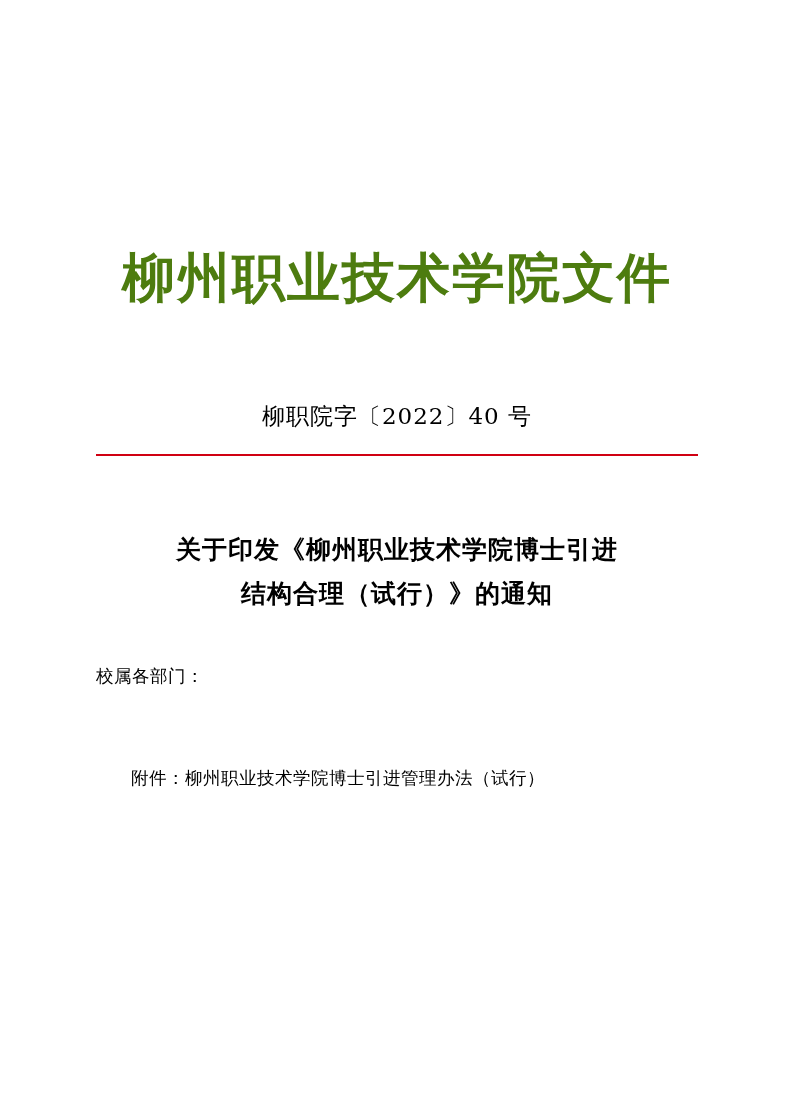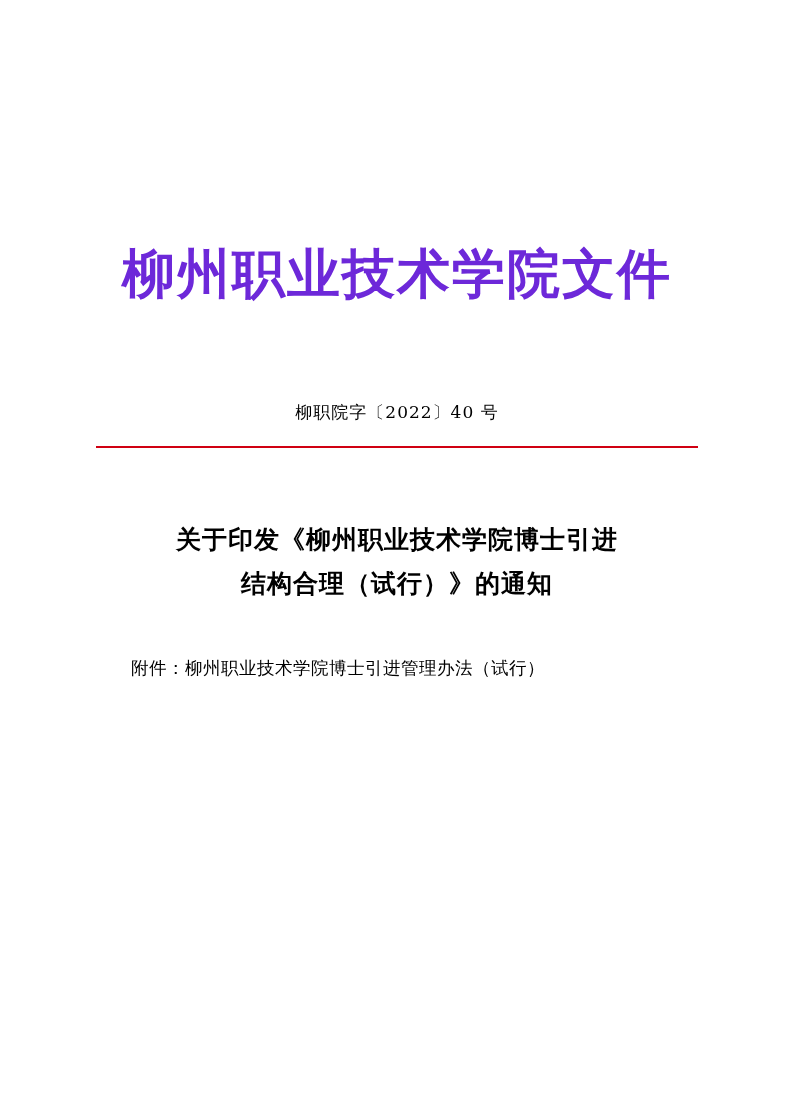--- a/index.html
+++ b/index.html
@@ -19,51 +19,51 @@
     width: 794px;
     height: 1108px;
     box-sizing: border-box;
     padding: 0 96px;
   }
 
   
   .masthead {
     margin-top: 248px;
     text-align: center;
-    color: #6d28d9;
-    font-family: Liberation Mono, monospace;
+    color: #4d7c0f;
+    font-family: Liberation Sans, sans-serif;
     font-weight: bold;
     font-size: 53px;
     letter-spacing: 2px;
     line-height: 1.15;
     white-space: nowrap;
   }
 
   
   .doc-number {
     margin-top: 92px;
     text-align: center;
-    font-size: 17px;
+    font-size: 23px;
     letter-spacing: 1px;
     font-family: "DejaVu Serif", "Liberation Serif", serif;
   }
 
   
   .red-rule {
     margin-top: 22px;
     height: 2px;
     background: #d00012;
     width: 100%;
   }
 
   
   .doc-title {
     margin-top: 72px;
     text-align: center;
-    font-family: Liberation Mono, monospace;
+    font-family: Liberation Serif, serif;
     font-weight: bold;
     font-size: 25px;
     line-height: 1.75;
     letter-spacing: 1px;
   }
   .doc-title .line {
     display: block;
   }
 
   
@@ -75,37 +75,38 @@
   }
   .salutation {
     text-align: left;
   }
   .para {
     text-indent: 2em;
     text-align: justify;
     text-justify: inter-ideograph;
   }
   .attachment {
-    margin-top: 42px;
+    margin-top: 66px;
     text-indent: 2em;
   }
 </style>
 </head>
 <body>
 
 <div class="page">
 
   <div class="masthead">柳州职业技术学院文件</div>
 
   <div class="doc-number">柳职院字〔2022〕40 号</div>
 
   <div class="red-rule"></div>
 
   <div class="doc-title">
     <span class="line">关于印发《柳州职业技术学院博士引进</span>
     <span class="line">结构合理（试行）》的通知</span>
   </div>
 
   <div class="body-block">
+    <div class="salutation">校属各部门：</div>
     <div class="attachment">附件：柳州职业技术学院博士引进管理办法（试行）</div>
   </div>
 
 </div>
 
 </body></html>

